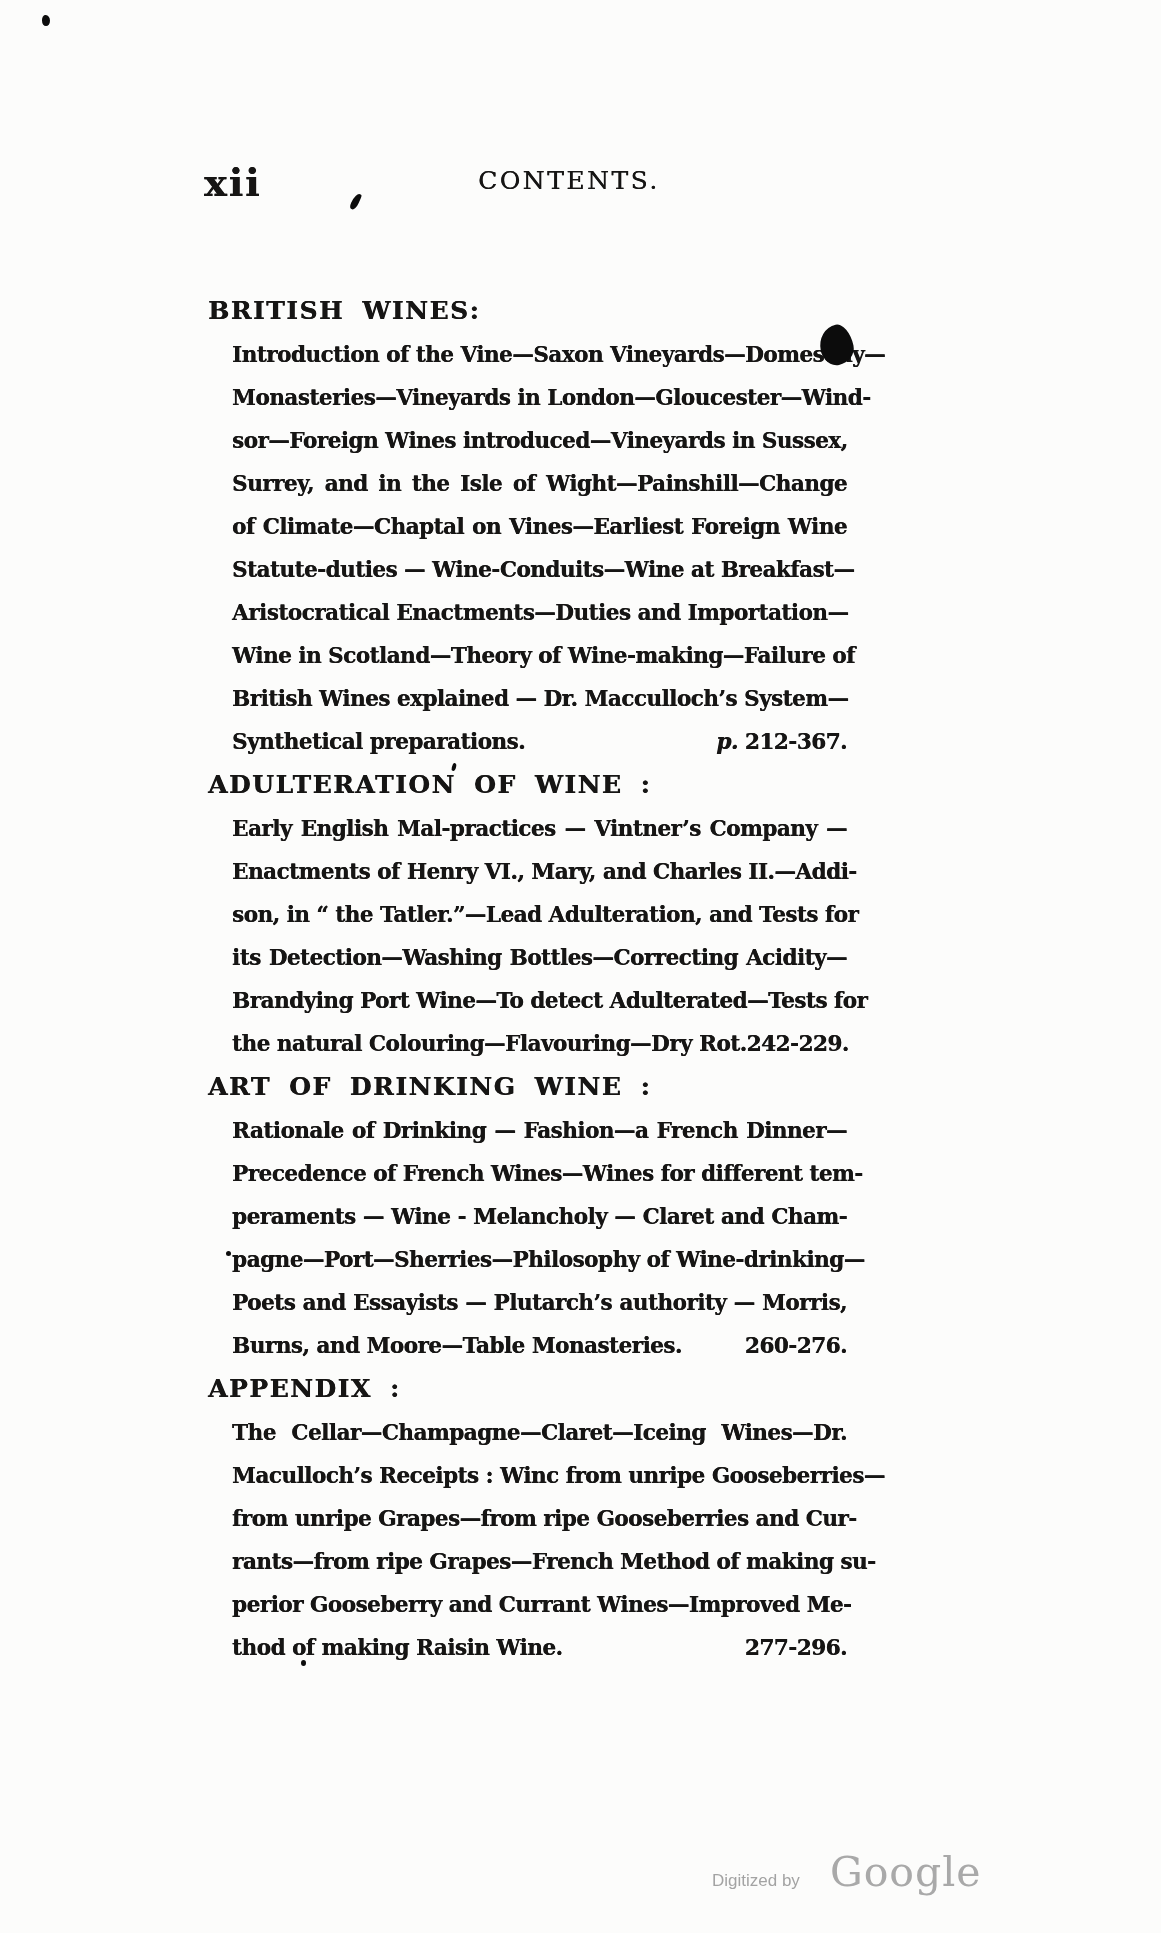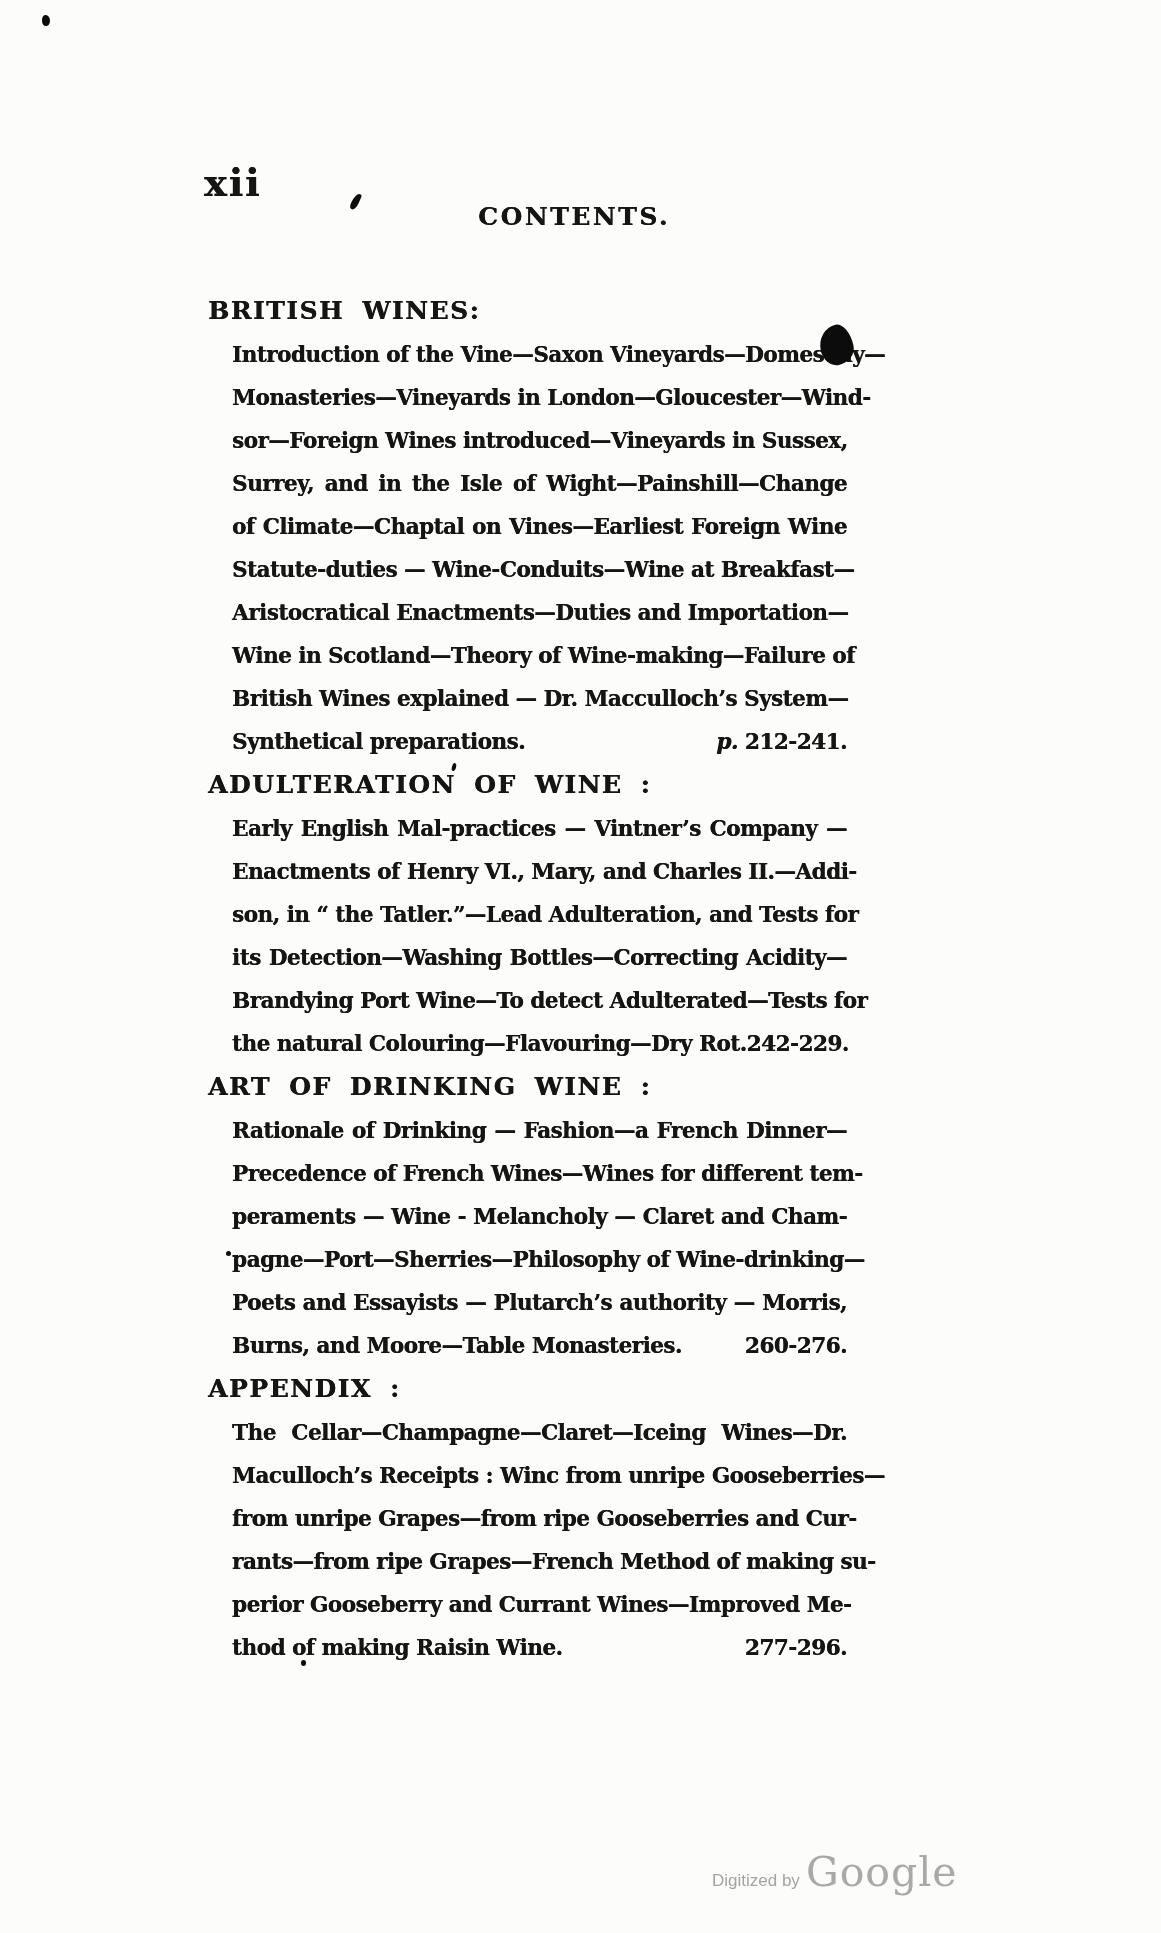--- a/index.html
+++ b/index.html
@@ -13,23 +13,22 @@
     color: #161514;
   }
   
   .folio {
     position: absolute; left: 204px; top: 160px;
     font-size: 38px; font-weight: bold; letter-spacing: 2px;
     text-shadow: 0.4px 0 0 currentColor;
   }
   .page-title {
     position: absolute; left: 478px; top: 166px;
-    font-size: 25px; font-weight: bold; letter-spacing: 2.5px;
+    font-size: 25px; font-weight: normal; letter-spacing: 2.5px;
     text-shadow: 0.4px 0 0 currentColor;
-    margin-top: 36px;
   }
   
   .toc-column { position: absolute; left: 208px; top: 289px; width: 660px; }
   .toc-section { margin: 0; }
   .section-heading {
     font-size: 25px; font-weight: bold;
     letter-spacing: 1.5px; word-spacing: 8px;
     line-height: 44px; height: 44px;
     text-shadow: 0.4px 0 0 currentColor;
     white-space: nowrap;
@@ -55,21 +54,21 @@
   .watermark {
     position: absolute; left: 712px; top: 1848px;
     display: flex; align-items: baseline; color: #a9a9a9; justify-content: space-between;
   }
   .watermark-prefix {
     font-family: "Liberation Sans", sans-serif;
     font-size: 17px; margin-right: 6px; color: #a3a3a3;
   }
   .google-logo-text {
     font-family: "DejaVu Serif", serif;
-    font-size: 41px; letter-spacing: 1px; color: #a9a9a9;
+    font-size: 41px; letter-spacing: 1px; color: #a9a9a9; margin-left: 24px;
   }
   
   .artifact { position: absolute; background: #0c0c0c; }
   .dot-top-left { left: 42px; top: 15px; width: 8px; height: 11px; border-radius: 45% 55% 50% 50%; }
   .header-tick {
     left: 352px; top: 193px; width: 7px; height: 17px;
     border-radius: 80% 20% 60% 40%; transform: rotate(24deg);
   }
   .ink-blot {
     left: 820px; top: 325px; width: 33px; height: 40px;
@@ -97,21 +96,21 @@
         <div class="text-line">Monasteries—Vineyards in London—Gloucester—Wind-</div>
         <div class="text-line">sor—Foreign Wines introduced—Vineyards in Sussex,</div>
         <div class="text-line">Surrey, and in the Isle of Wight—Painshill—Change</div>
         <div class="text-line">of Climate—Chaptal on Vines—Earliest Foreign Wine</div>
         <div class="text-line">Statute-duties — Wine-Conduits—Wine at Breakfast—</div>
         <div class="text-line">Aristocratical Enactments—Duties and Importation—</div>
         <div class="text-line">Wine in Scotland—Theory of Wine-making—Failure of</div>
         <div class="text-line">British Wines explained — Dr. Macculloch’s System—</div>
         <div class="last-line">
           <span>Synthetical preparations.</span>
-          <span class="pages pages-p">p. 212-241.</span>
+          <span class="pages pages-p">p. 212-367.</span>
         </div>
       </div>
     </div>
 
     <div class="toc-section">
       <div class="section-heading">ADULTERATION OF WINE :</div>
       <div class="section-lines">
         <div class="text-line">Early English Mal-practices — Vintner’s Company —</div>
         <div class="text-line">Enactments of Henry VI., Mary, and Charles II.—Addi-</div>
         <div class="text-line">son, in “ the Tatler.”—Lead Adulteration, and Tests for</div>

